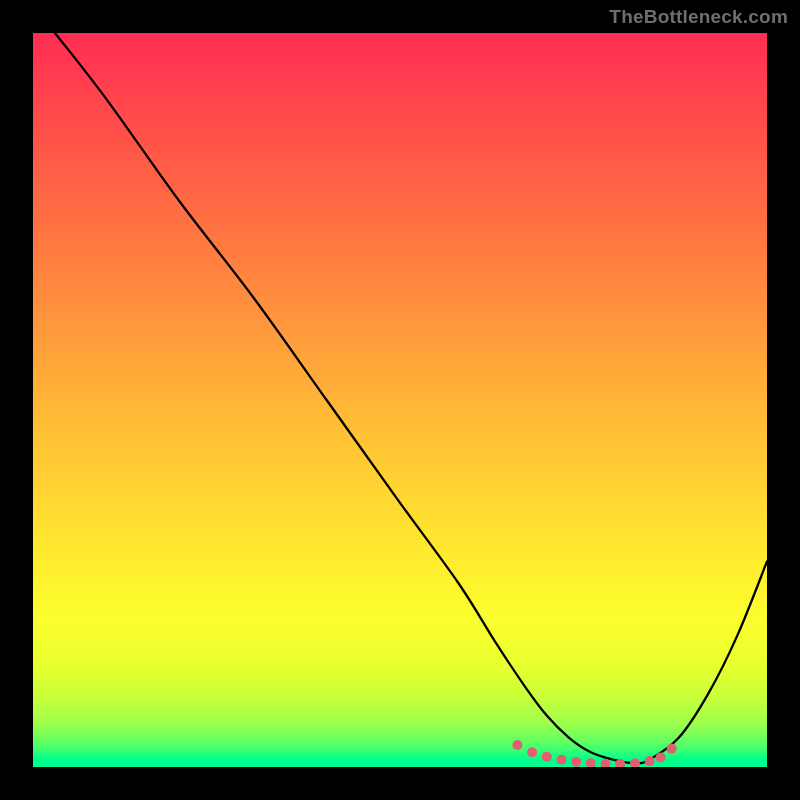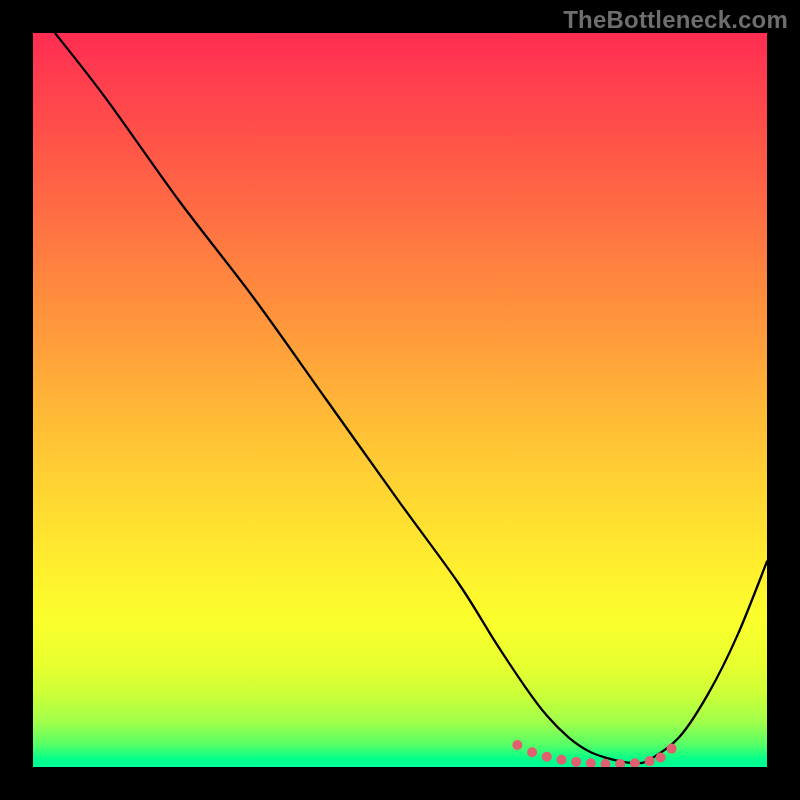--- a/index.html
+++ b/index.html
@@ -50,21 +50,21 @@
       #55ff67 97%,
       #00ff8c 99%,
       #00ff96 100%
     );
   }
   .watermark {
     position: absolute;
     top: 6px;
     right: 12px;
     font-family: Arial, Helvetica, sans-serif;
-    font-size: 24px;
+    font-size: 19px;
     font-weight: 600;
     color: #6e6e6e;
     letter-spacing: 0.2px;
   }
   svg.curve {
     position: absolute;
     left: 0;
     top: 0;
     width: 734px;
     height: 734px;

